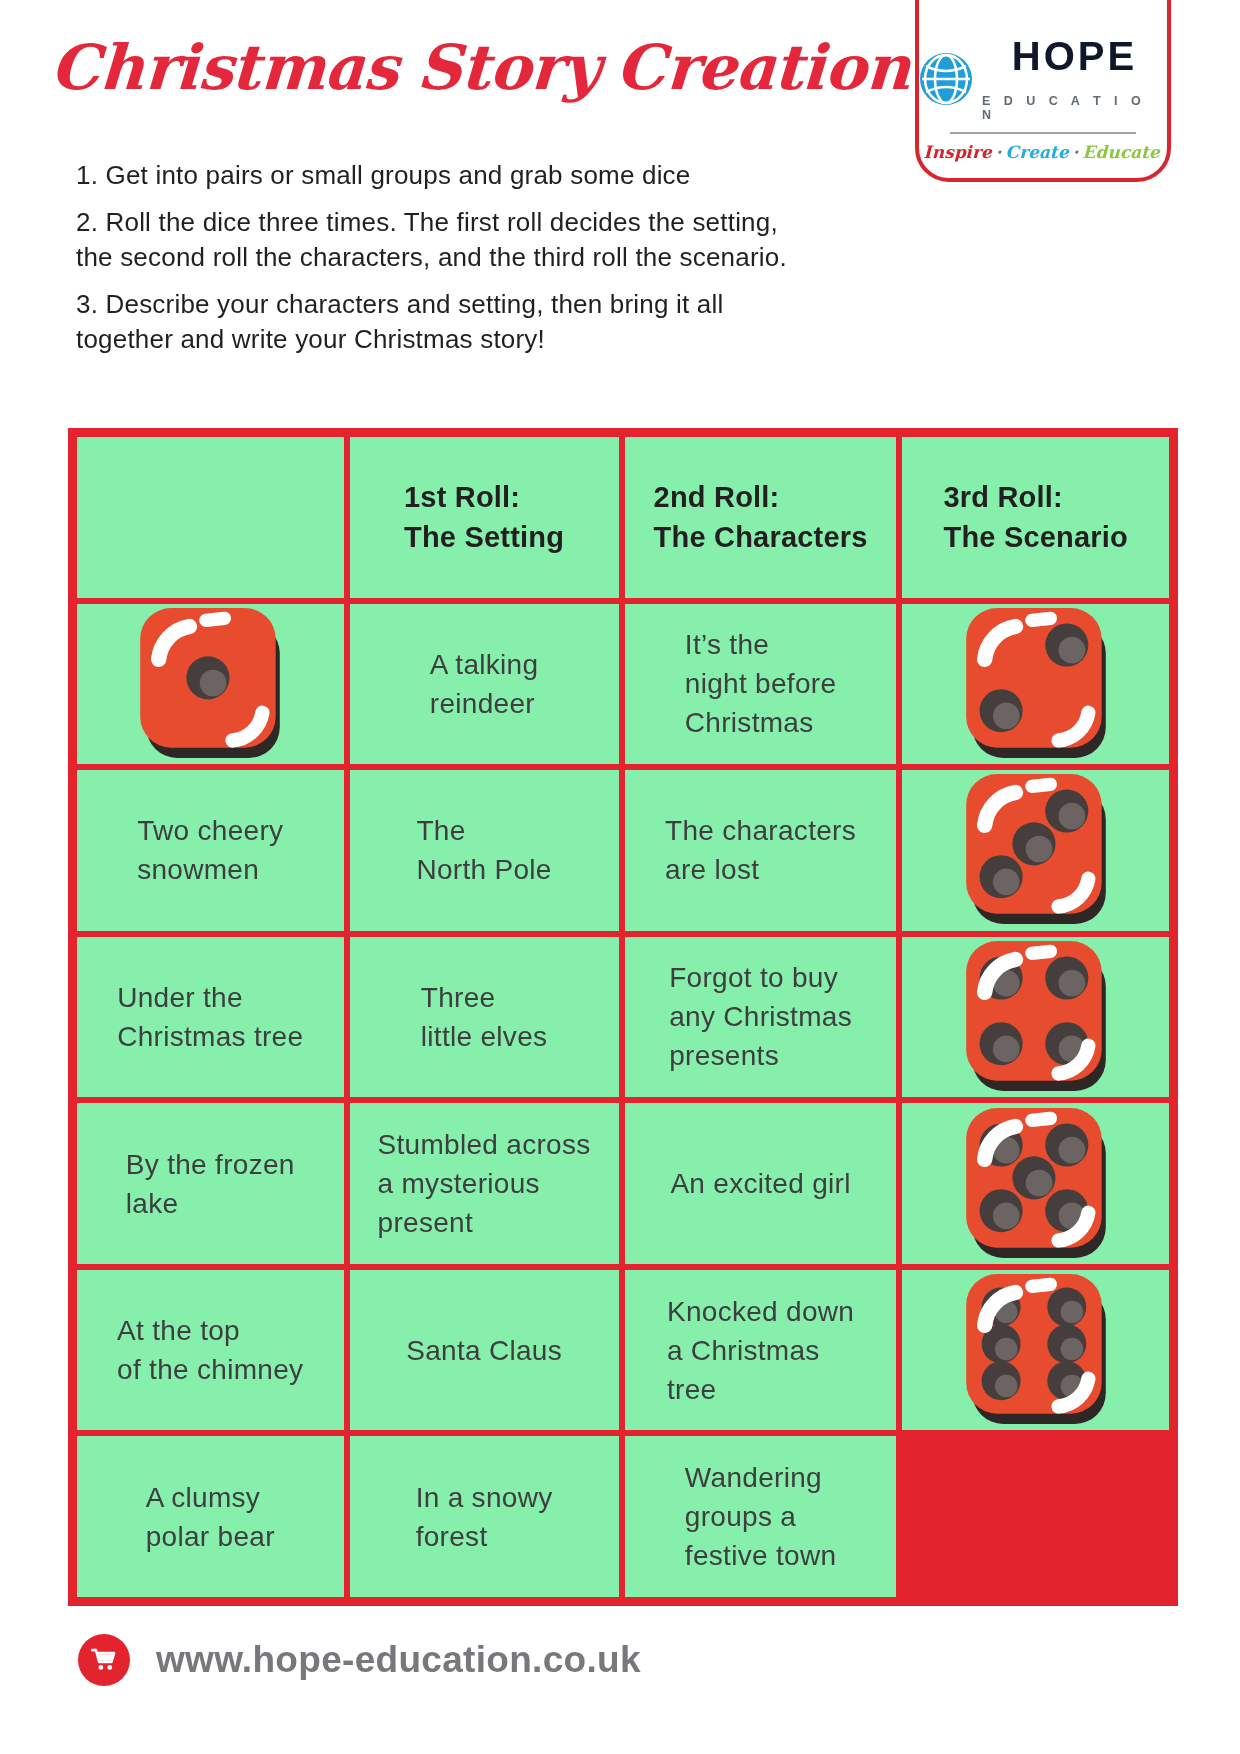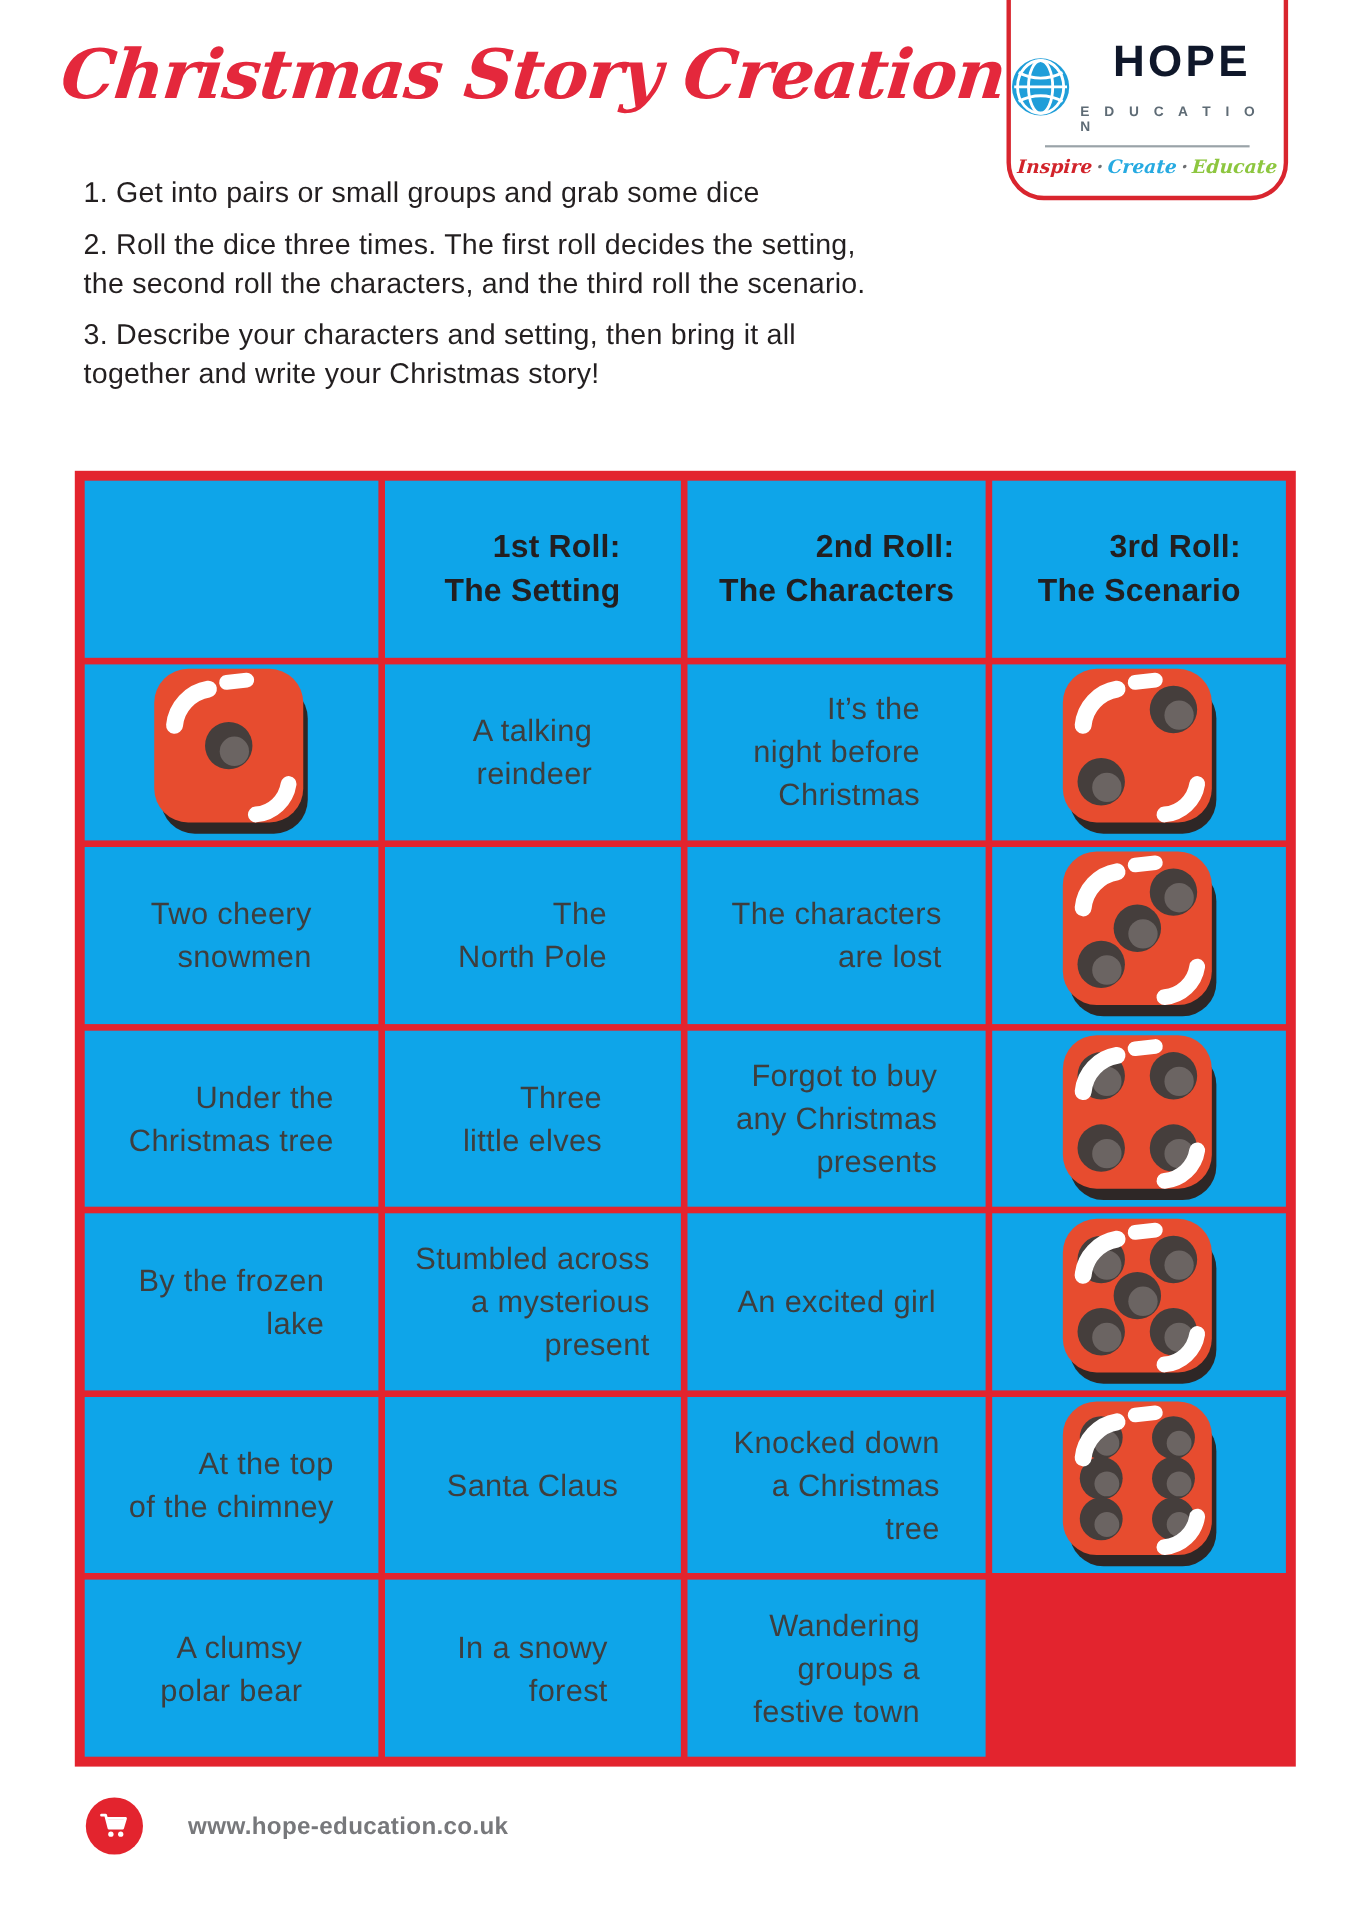--- a/index.html
+++ b/index.html
@@ -45,41 +45,41 @@
   .tag-red{color:#d2232a;} .tag-blue{color:#27aae1;} .tag-green{color:#8dc63f;}
   .tag-dot{color:#6d6e71;padding:0 4px;}
   
   .dice-table{
     position:absolute;left:68px;top:428px;width:1110px;height:1178px;
     background:#e3242e;box-sizing:border-box;padding:9px;
     display:grid;grid-template-columns:1fr 1.01fr 1.02fr 1fr;
     grid-template-rows:repeat(7,1fr);gap:6px;
   }
   .cell{
-    background:#0ea5e9;display:flex;align-items:center;justify-content:center;
-    text-align:right;overflow:hidden;
+    background:#86efac;display:flex;align-items:center;justify-content:center;
+    text-align:left;overflow:hidden;
   }
   .cell.head{
     font-weight:bold;font-size:29px;line-height:40px;color:#231f20;
     white-space:pre-line;letter-spacing:0.2px;
   }
   .cell.body{
     font-size:28px;line-height:39px;color:#3e3e3e;white-space:pre-line;
     letter-spacing:0.3px;
   }
   .die-svg{width:148px;height:156px;display:block;}
   
   .footer{position:absolute;left:78px;top:1634px;display:flex;align-items:center;gap:26px;}
   .cart-badge{
     width:52px;height:52px;border-radius:50%;background:#e3242e;
     display:flex;align-items:center;justify-content:center;flex:0 0 auto;
   }
   .cart-badge svg{width:32px;height:32px;}
   .footer-url{
-    font-size:22px;font-weight:bold;color:#77787b;letter-spacing:0.3px;margin-left:15px;
+    font-size:37px;font-weight:bold;color:#77787b;letter-spacing:0.3px;
   }
 </style>
 </head>
 <body>
 
 <div class="page">
 
   <div class="title">Christmas Story Creation</div>
 
   <div class="instructions">

